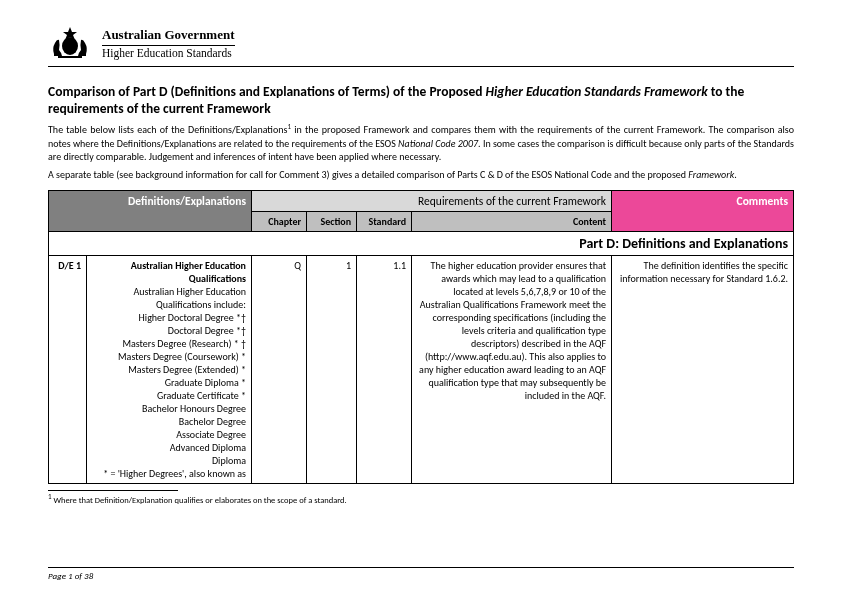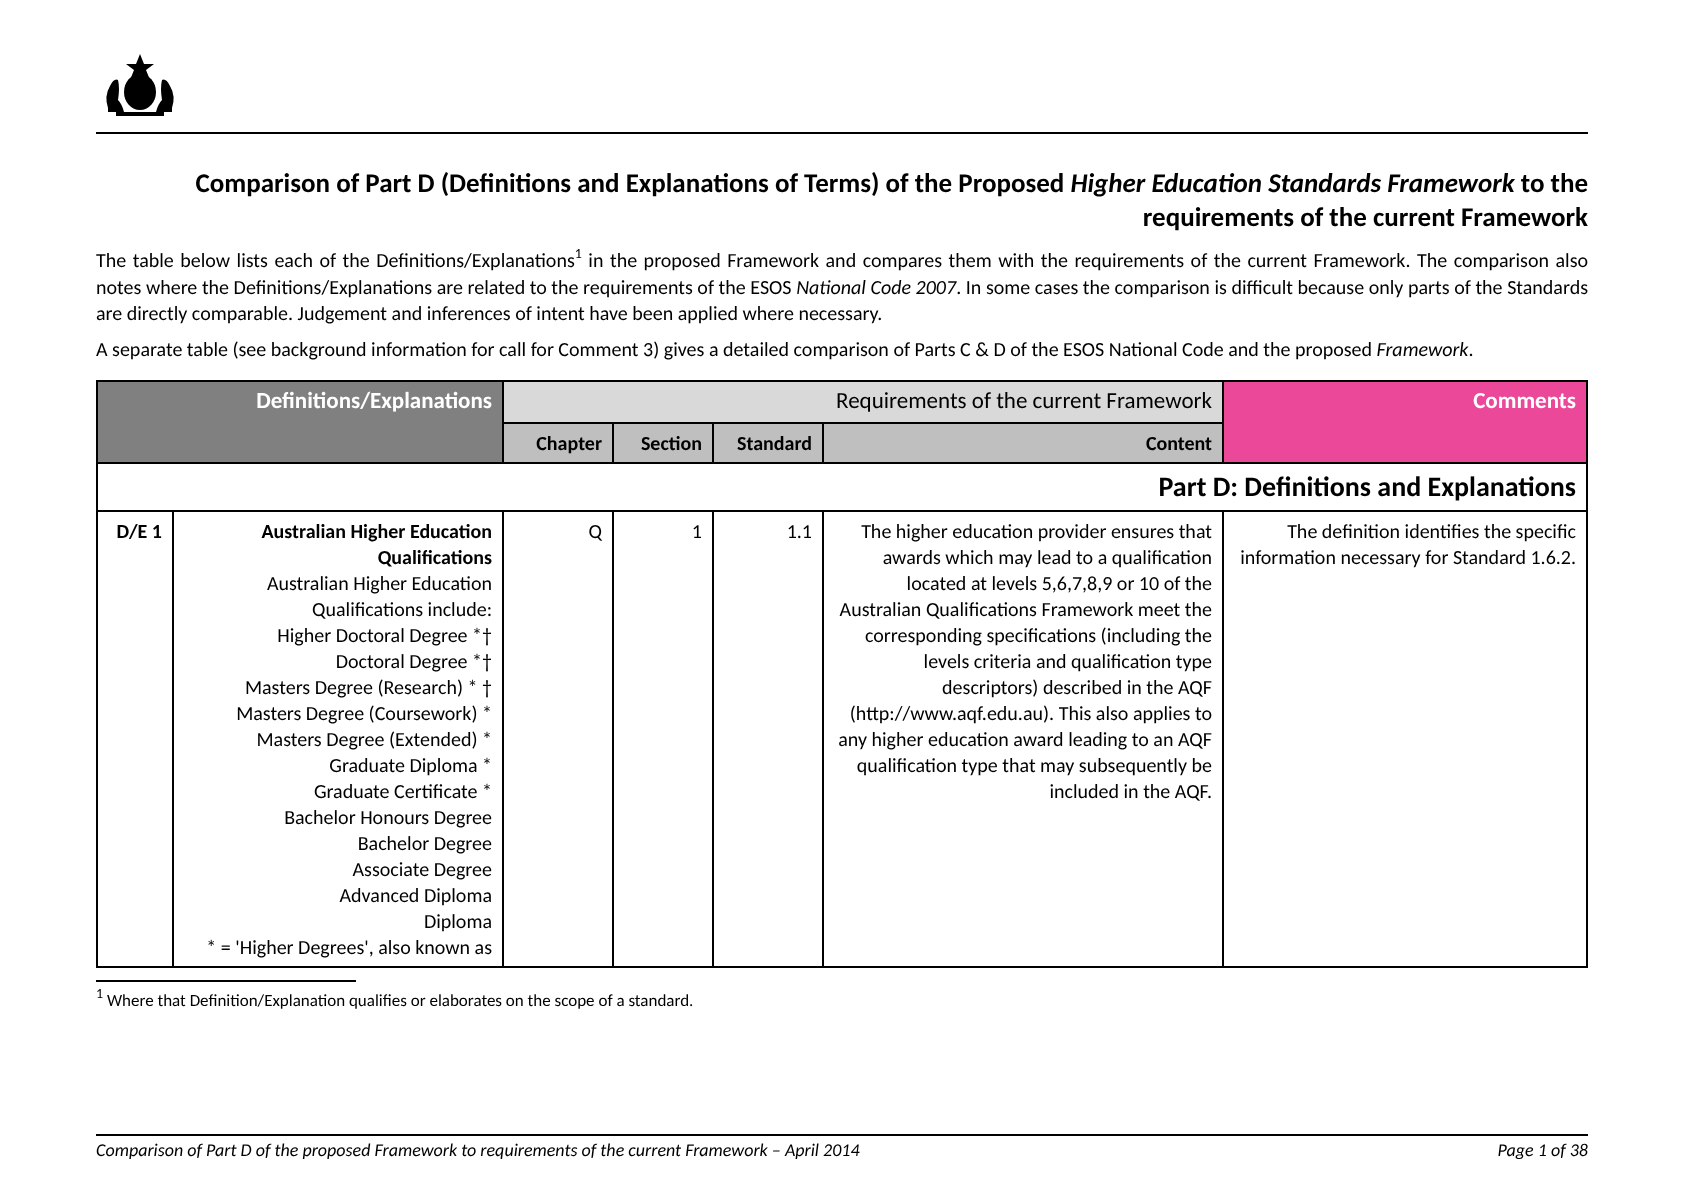--- a/index.html
+++ b/index.html
@@ -41,21 +41,20 @@
     font-family: Georgia, "Times New Roman", serif;
     border-top: 1px solid #000;
     padding-top: 1px;
     margin-top: 1px;
   }
   .doc-title {
     font-size: 13.5px;
     font-weight: bold;
     margin: 16px 0 4px 0;
     line-height: 1.28;
-    text-align: right;
   }
   .doc-title .ital { font-style: italic; }
   p.body {
     font-size: 10px;
     line-height: 1.38;
     margin: 4px 0;
     text-align: justify;
   }
   p.body .ital { font-style: italic; }
   .sup { font-size: 7px; vertical-align: super; }
@@ -139,20 +138,24 @@
 <div class="header">
   <span class="crest">
     <svg viewBox="0 0 44 38" width="44" height="38">
       <ellipse cx="22" cy="22" rx="8" ry="9" fill="#000"></ellipse>
       <path d="M22 3 L24 8 L29 8 L25 11 L27 16 L22 13 L17 16 L19 11 L15 8 L20 8 Z" fill="#000"></path>
       <path d="M6 30 Q4 24 7 19 Q9 15 11 16 Q12 20 11 26 Q13 28 14 32 L6 32 Z" fill="#000"></path>
       <path d="M38 30 Q40 24 37 19 Q35 15 33 16 Q32 20 33 26 Q31 28 30 32 L38 32 Z" fill="#000"></path>
       <rect x="10" y="32" width="24" height="2" fill="#000"></rect>
     </svg>
   </span>
+  <div class="header-text">
+    <span class="gov-line">Australian Government</span>
+    <span class="dept-line">Higher Education Standards</span>
+  </div>
 </div>
 
 <div class="doc-title">
   <span>Comparison of Part D (Definitions and Explanations of Terms) of the Proposed </span><span class="ital">Higher Education Standards Framework</span><span> to the requirements of the current Framework</span>
 </div>
 
 <p class="body">
   <span>The table below lists each of the Definitions/Explanations</span><span class="sup">1</span><span> in the proposed Framework and compares them with the requirements of the current Framework. The comparison also notes where the Definitions/Explanations are related to the requirements of the ESOS </span><span class="ital">National Code 2007</span><span>. In some cases the comparison is difficult because only parts of the Standards are directly comparable. Judgement and inferences of intent have been applied where necessary.</span>
 </p>
 
@@ -212,15 +215,14 @@
   </tr>
 </tbody>
   </table>
 
 <hr class="footnote-rule">
 <p class="footnote">
   <span class="sup">1</span><span> Where that Definition/Explanation qualifies or elaborates on the scope of a standard.</span>
 </p>
 
 <div class="page-footer">
-  <span>Comparison of Part D of the proposed Framework to requirements of the current Framework – April 2014</span>
   <span>Page 1 of 38</span>
 </div>
 
 </body></html>

